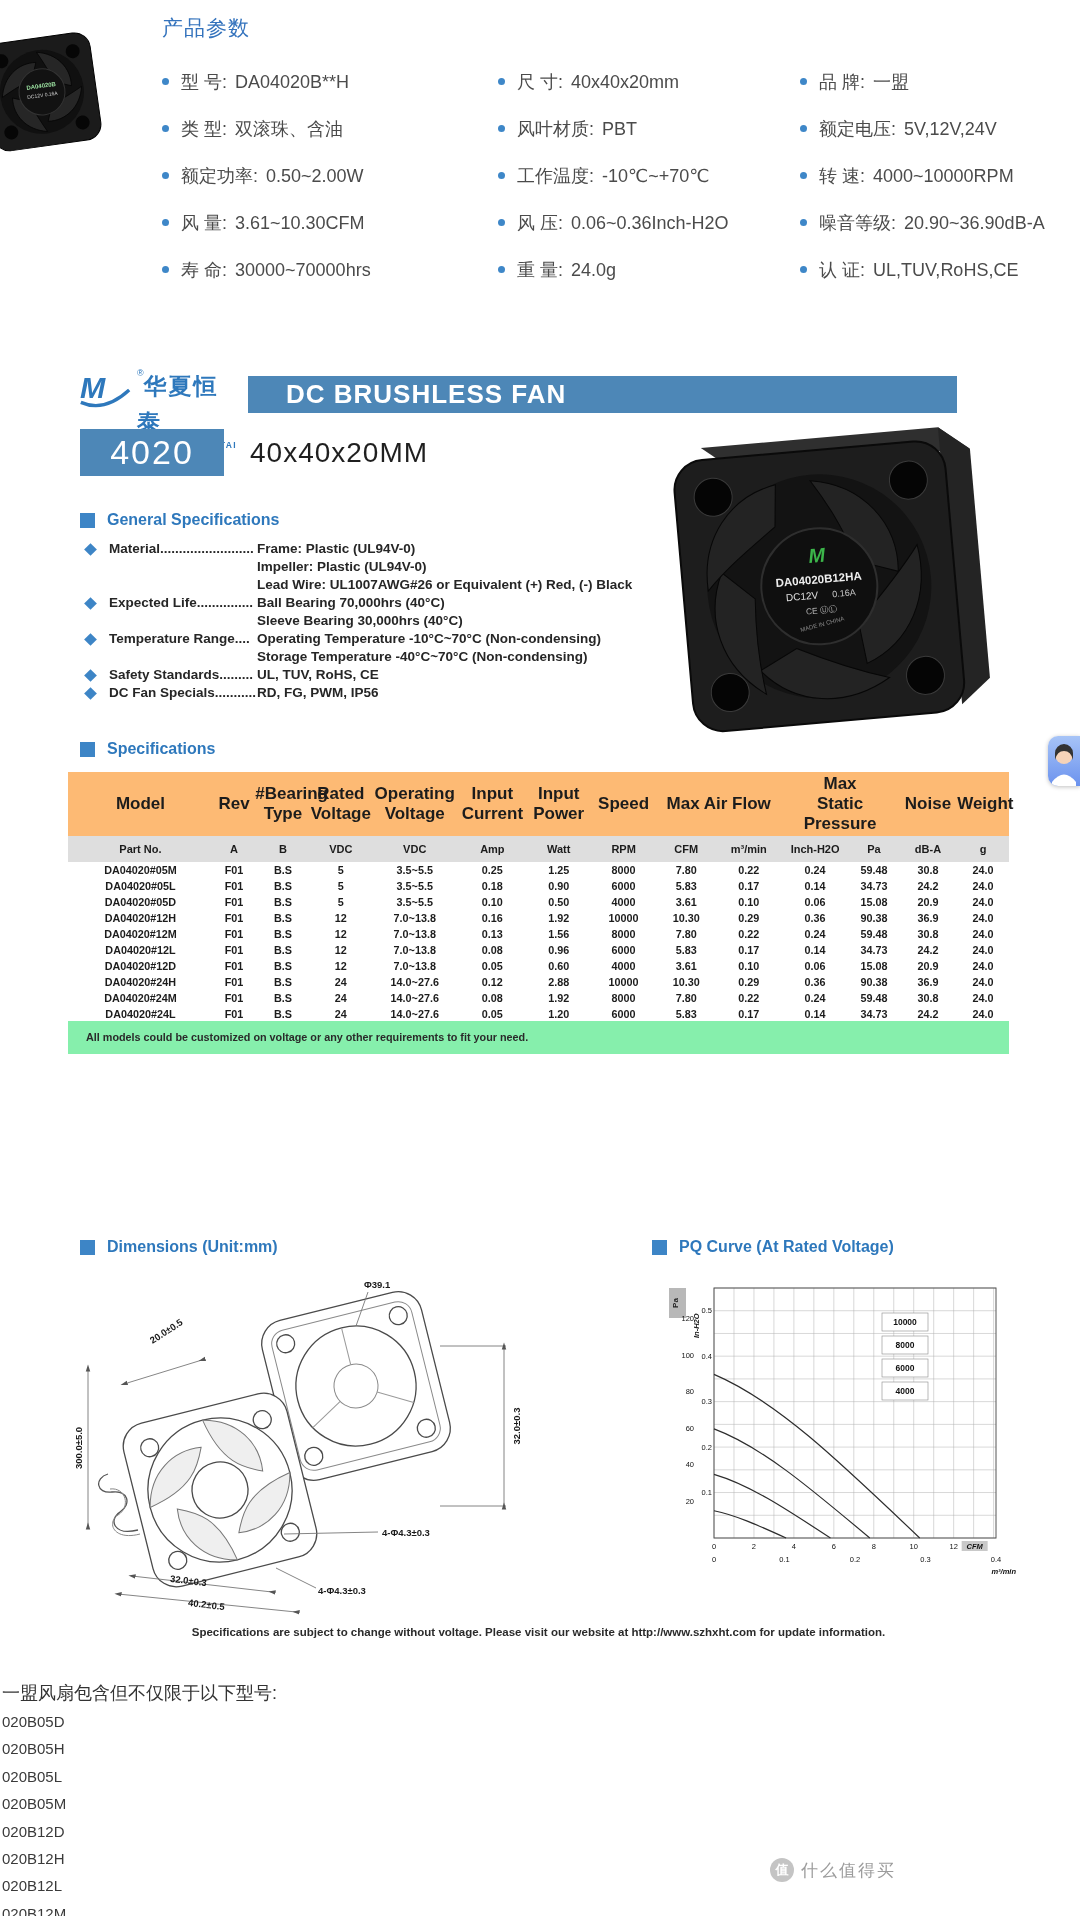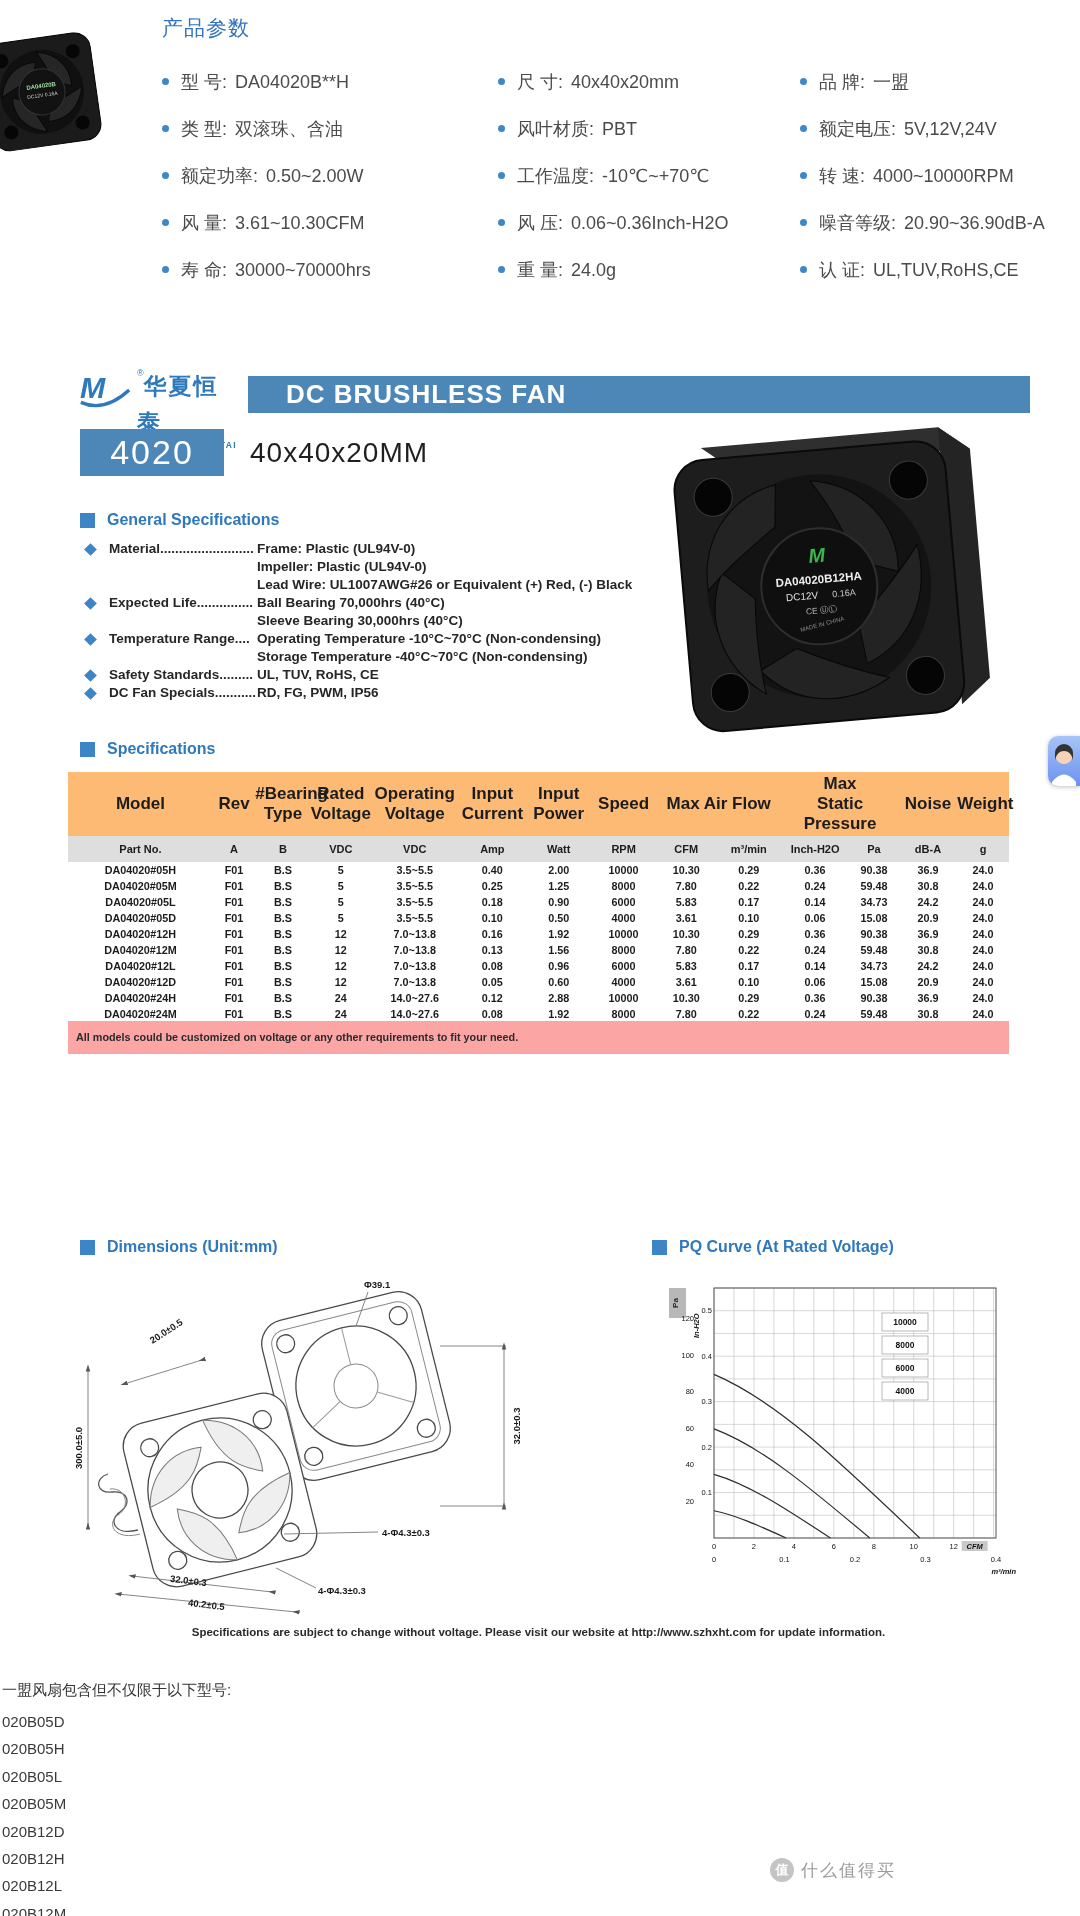--- a/index.html
+++ b/index.html
@@ -10,44 +10,44 @@
   .params-title{left:162px;top:14px;font-size:21px;color:#3473bd;font-weight:500;letter-spacing:1px;}
   .param{position:absolute;white-space:nowrap;font-size:18px;color:#4b4b4b;}
   .param .dot{display:inline-block;width:7px;height:7px;border-radius:50%;background:#3e87c8;margin-right:12px;vertical-align:3px;}
   .param .plab{margin-right:8px;}
   
   .logo{left:78px;top:368px;width:160px;height:46px;display:flex;}
   .logo .cnblock{margin-left:4px;}
   .logo .cn{font-size:23px;font-weight:bold;color:#2e78bc;letter-spacing:2px;line-height:36px;}
   .logo .en{font-size:8.5px;font-weight:bold;color:#2e78bc;letter-spacing:1.4px;text-align:center;}
   .logo .reg{font-size:9px;color:#2e78bc;vertical-align:top;}
-  .banner{left:248px;top:376px;width:782px;height:37px;background:#4d87b7;color:#fff;
+  .banner{left:248px;top:376px;width:709px;height:37px;background:#4d87b7;color:#fff;
           font-size:26px;font-weight:bold;letter-spacing:1px;line-height:37px;padding-left:38px;box-sizing:border-box;}
   .badge4020{left:80px;top:429px;width:144px;height:47px;background:#4d87b7;color:#fff;
           font-size:34px;font-weight:500;letter-spacing:2px;text-align:center;line-height:47px;}
   .sizetext{left:250px;top:437px;font-size:28px;color:#1f1f1f;font-weight:500;letter-spacing:1px;}
   .sec-title{display:flex;align-items:center;font-size:16px;font-weight:bold;color:#2e78bc;text-align:center;}
   .bluesq{width:15px;height:15px;background:#3d85c6;margin-right:12px;flex:none;}
   .gen-list{left:83px;top:540px;width:560px;}
   .gen-item{display:flex;}
   .diamond{width:9px;height:9px;background:#3d85c6;transform:rotate(45deg);margin:5px 14px 0 3px;flex:none;}
   .gen-label{width:148px;flex:none;font-size:13.5px;font-weight:600;color:#262626;line-height:18px;}
   .gen-lines{font-size:13.5px;font-weight:600;color:#262626;line-height:18px;white-space:nowrap;}
   
   .tablewrap{left:68px;top:772px;width:941px;}
   table{width:100%;border-collapse:collapse;table-layout:fixed;}
   th{background:#fdba74;font-size:17px;font-weight:600;color:#1c1c1c;white-space:pre-line;height:64px;vertical-align:middle;text-align:center;padding:0;}
   tr.units th{background:#dedede;height:26px;font-size:11px;}
   td{font-size:10.8px;font-weight:600;color:#1c1c1c;text-align:center;height:16px;padding:0;white-space:nowrap;}
-  .note-band{left:68px;top:1021px;width:941px;height:33px;background:#fca5a5;font-size:10.8px;font-weight:600;color:#2a2a2a;line-height:33px;padding-left:8px;box-sizing:border-box;}
+  .note-band{left:68px;top:1021px;width:941px;height:33px;background:#86efac;font-size:10.8px;font-weight:600;color:#2a2a2a;line-height:33px;padding-left:18px;box-sizing:border-box;}
   
   .dim-title{left:80px;top:1238px;}
   .pq-title{left:652px;top:1238px;}
   .footer-note{left:68px;top:1626px;width:941px;text-align:center;font-size:11.5px;font-weight:600;color:#2b2b2b;}
-  .bottom-head{left:2px;top:1681px;font-size:15px;color:#333;text-align:right;}
+  .bottom-head{left:2px;top:1681px;font-size:18px;color:#333;text-align:right;}
   .model-list{left:2px;top:1712px;font-size:15px;color:#3a3a3a;}
   .model-line{height:27.4px;line-height:20px;}
   .watermark{left:770px;top:1858px;display:flex;align-items:center;}
   .wm-coin{width:24px;height:24px;border-radius:50%;background:#c4c4c4;color:#fff;font-size:13px;font-weight:bold;text-align:center;line-height:24px;}
   .wm-text{font-size:17px;color:#9c9c9c;margin-left:7px;letter-spacing:2px;}
   .service{position:absolute;right:0;top:736px;width:32px;height:50px;border-radius:10px 0 0 10px;
            background:linear-gradient(180deg,#a7c4f7,#6b92ee);overflow:hidden;box-shadow:0 1px 4px rgba(0,0,0,.25);}
   svg text{font-family:"Liberation Sans","DejaVu Sans",sans-serif;}
 </style>
 </head>
@@ -236,36 +236,20 @@
           <th>RPM</th>
           <th>CFM</th>
           <th>m³/min</th>
           <th>Inch-H2O</th>
           <th>Pa</th>
           <th>dB-A</th>
           <th>g</th>
         </tr>
       </thead>
       <tbody>
-          <tr>
-            <td>DA04020#05H</td>
-            <td>F01</td>
-            <td>B.S</td>
-            <td>5</td>
-            <td>3.5~5.5</td>
-            <td>0.40</td>
-            <td>2.00</td>
-            <td>10000</td>
-            <td>10.30</td>
-            <td>0.29</td>
-            <td>0.36</td>
-            <td>90.38</td>
-            <td>36.9</td>
-            <td>24.0</td>
-          </tr>
           <tr>
             <td>DA04020#05M</td>
             <td>F01</td>
             <td>B.S</td>
             <td>5</td>
             <td>3.5~5.5</td>
             <td>0.25</td>
             <td>1.25</td>
             <td>8000</td>
             <td>7.80</td>

